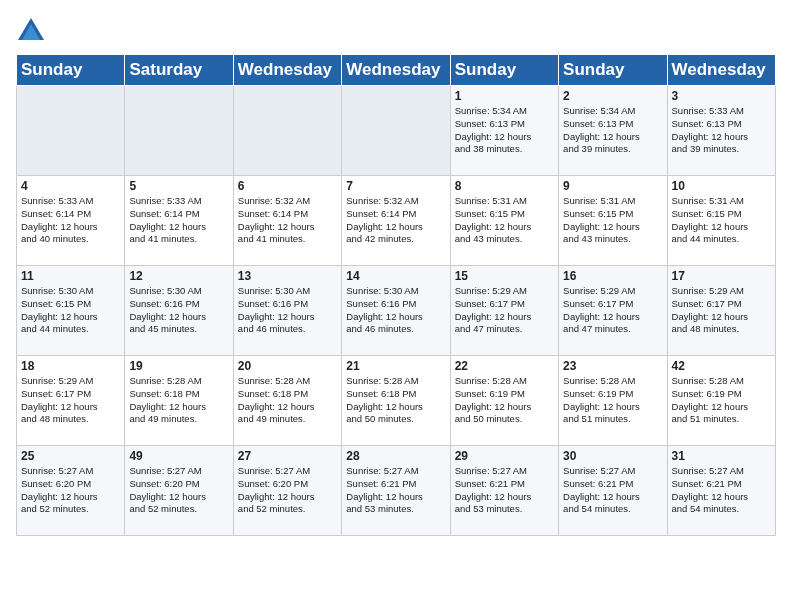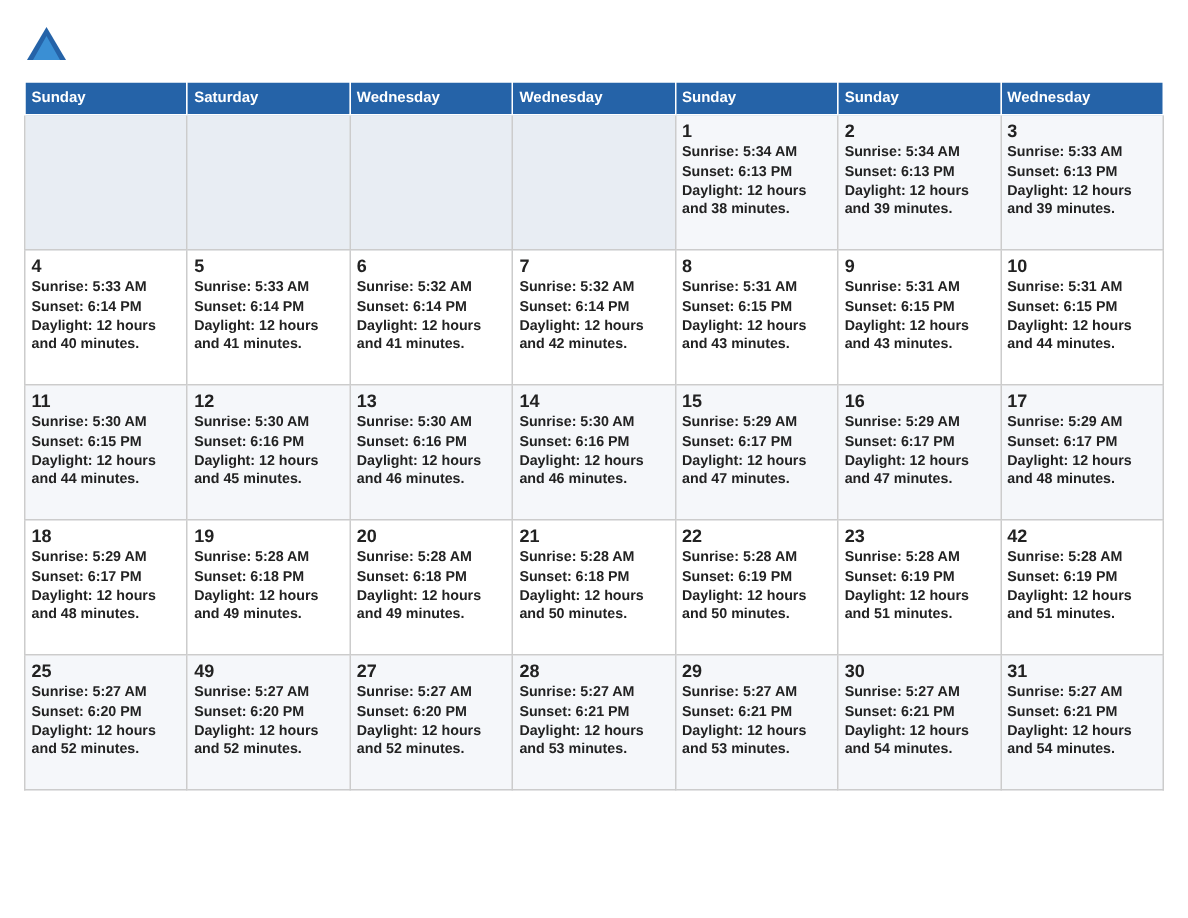--- a/index.html
+++ b/index.html
@@ -46,21 +46,21 @@
       font-weight: bold;
     }
     table {
       width: 100%;
       border-collapse: collapse;
       table-layout: fixed;
     }
     thead th {
       background: #2563a8;
       color: #fff;
-      font-size: 10px;
+      font-size: 17px;
       padding: 5px 4px;
       text-align: left;
       border: 1px solid #fff;
     }
     tbody td {
       border: 1px solid #ccc;
       vertical-align: top;
       padding: 3px 4px;
       font-size: 10px;
       color: #222;
@@ -73,21 +73,20 @@
     .day-num {
       font-weight: bold;
       font-size: 12px;
       display: block;
       margin-bottom: 2px;
     }
     .cell-text {
       font-size: 9.5px;
       line-height: 1.35;
       color: #222;
-      font-weight: bold;
     }
     .empty-cell {
       background: #e8edf3 !important;
     }
   </style>
 </head>
 <body>
 
 <div class="header-area">
   <div class="logo">

